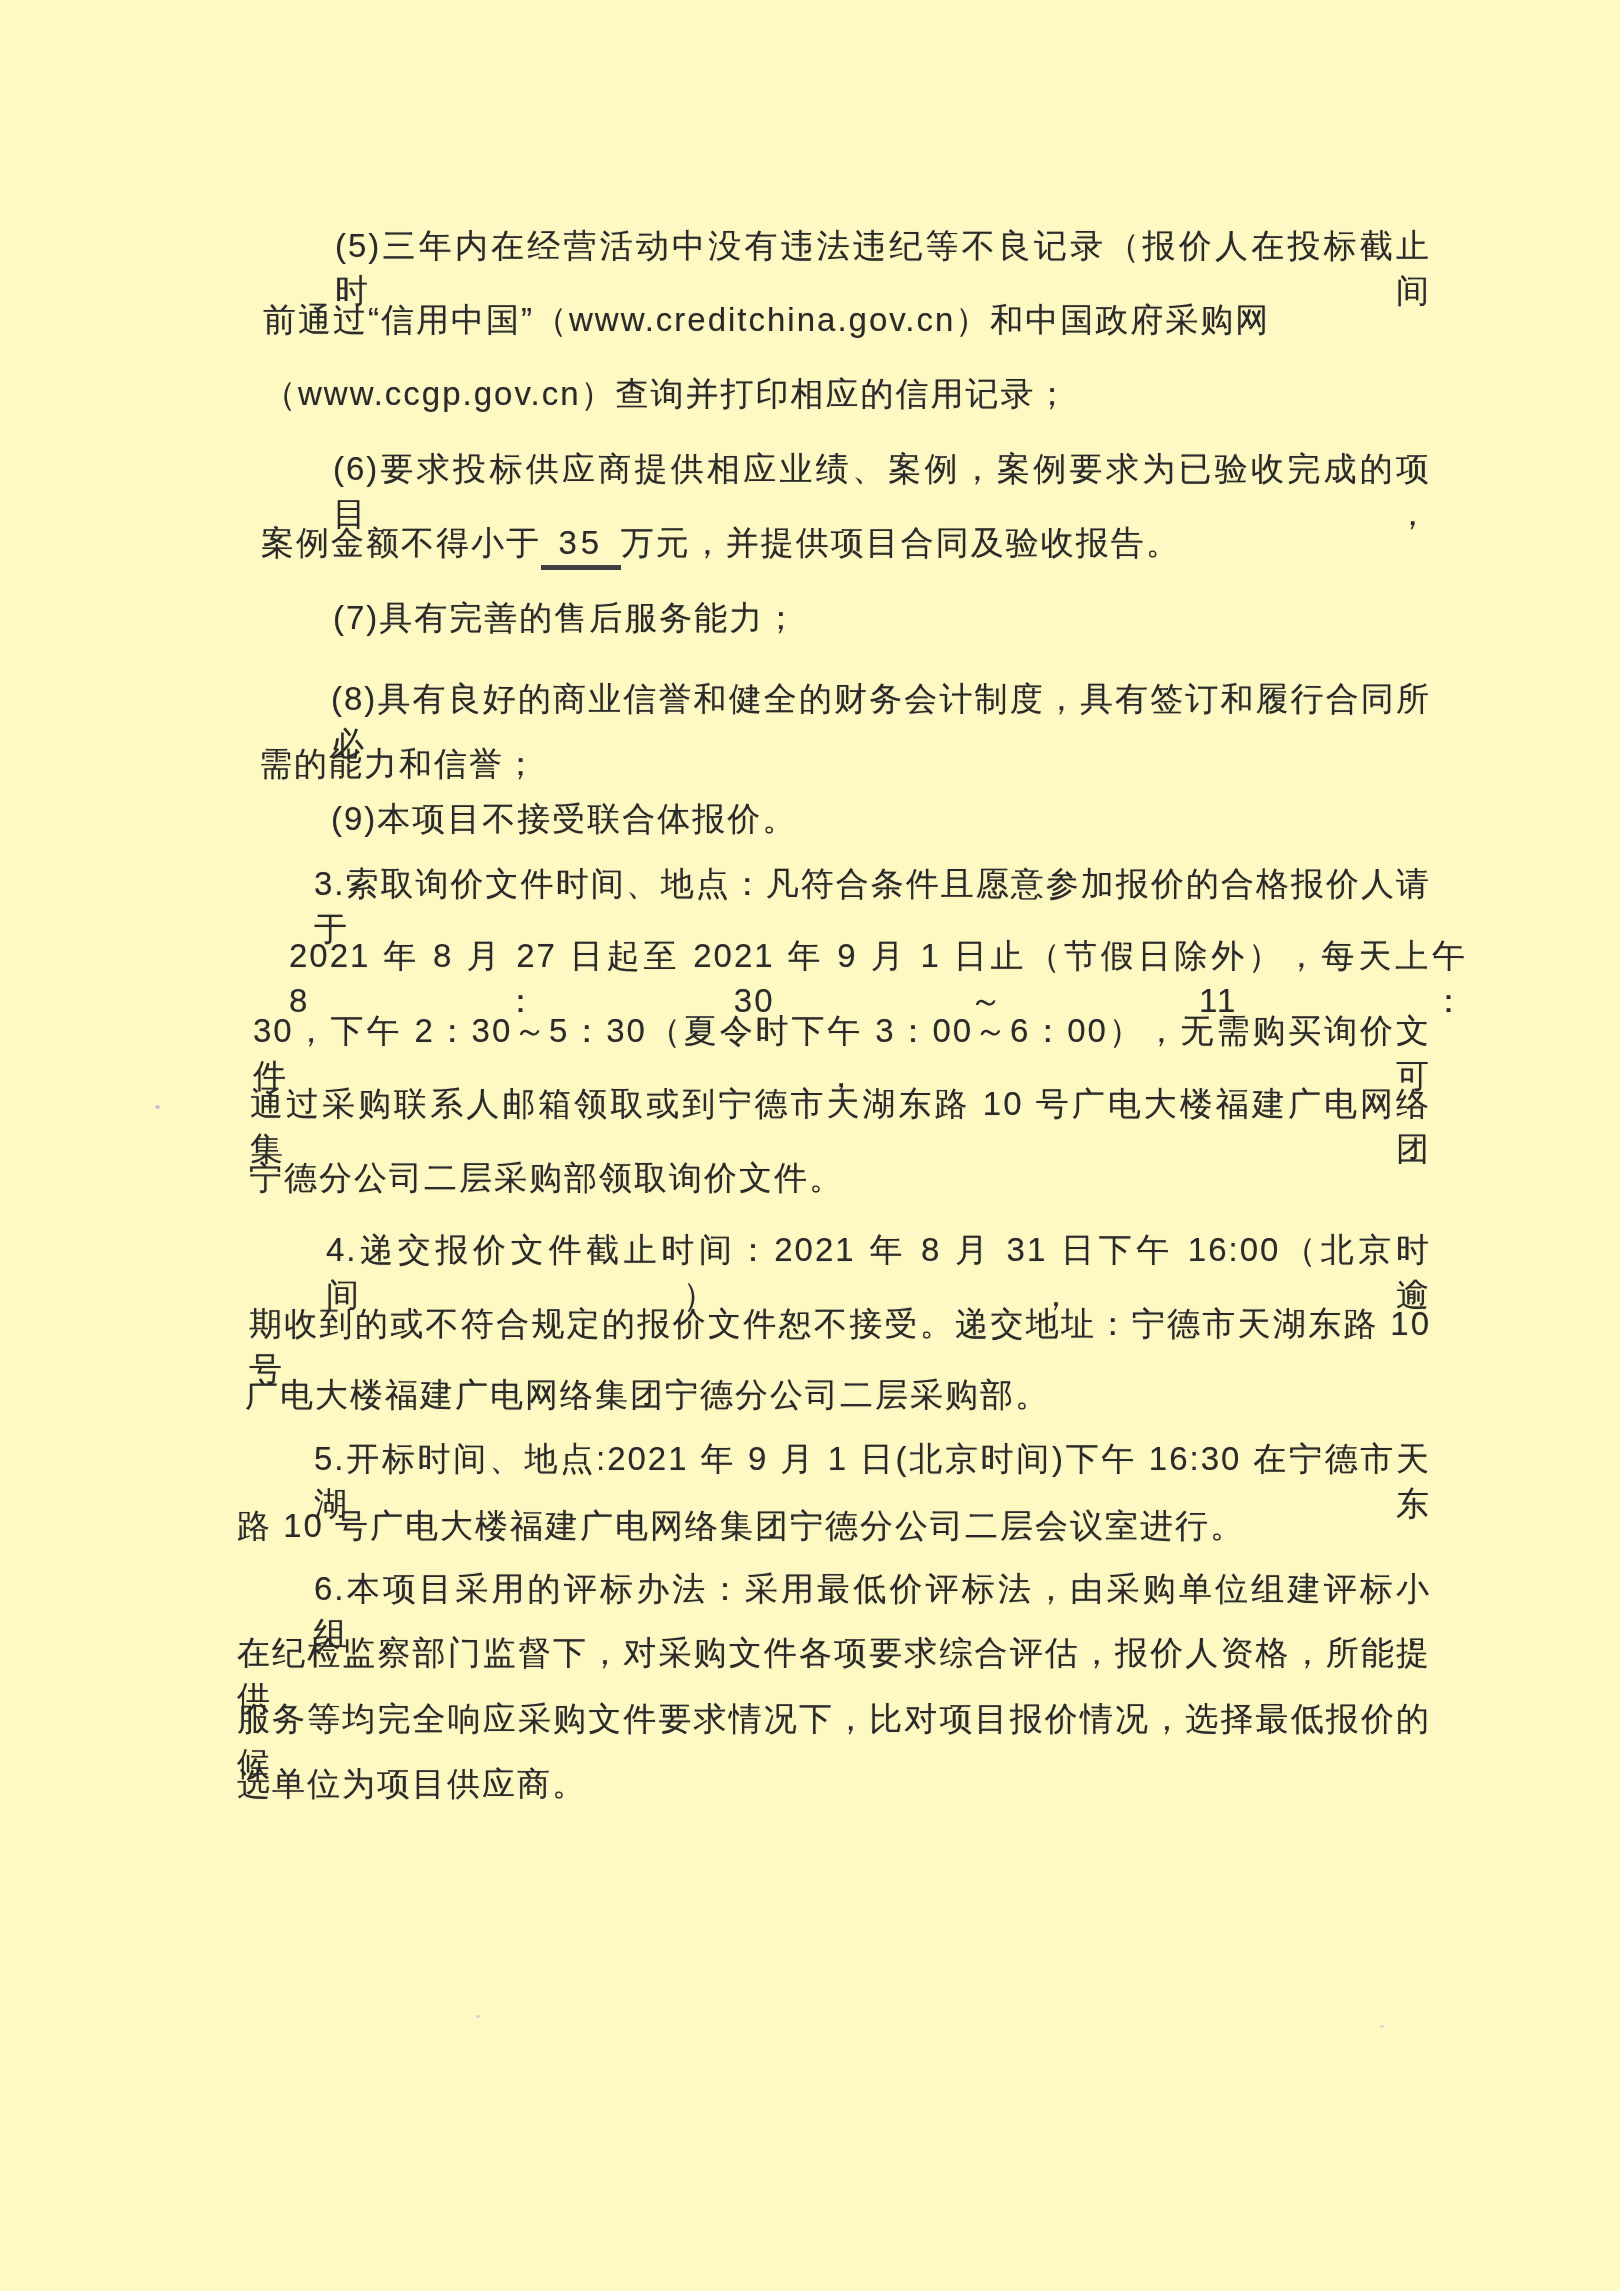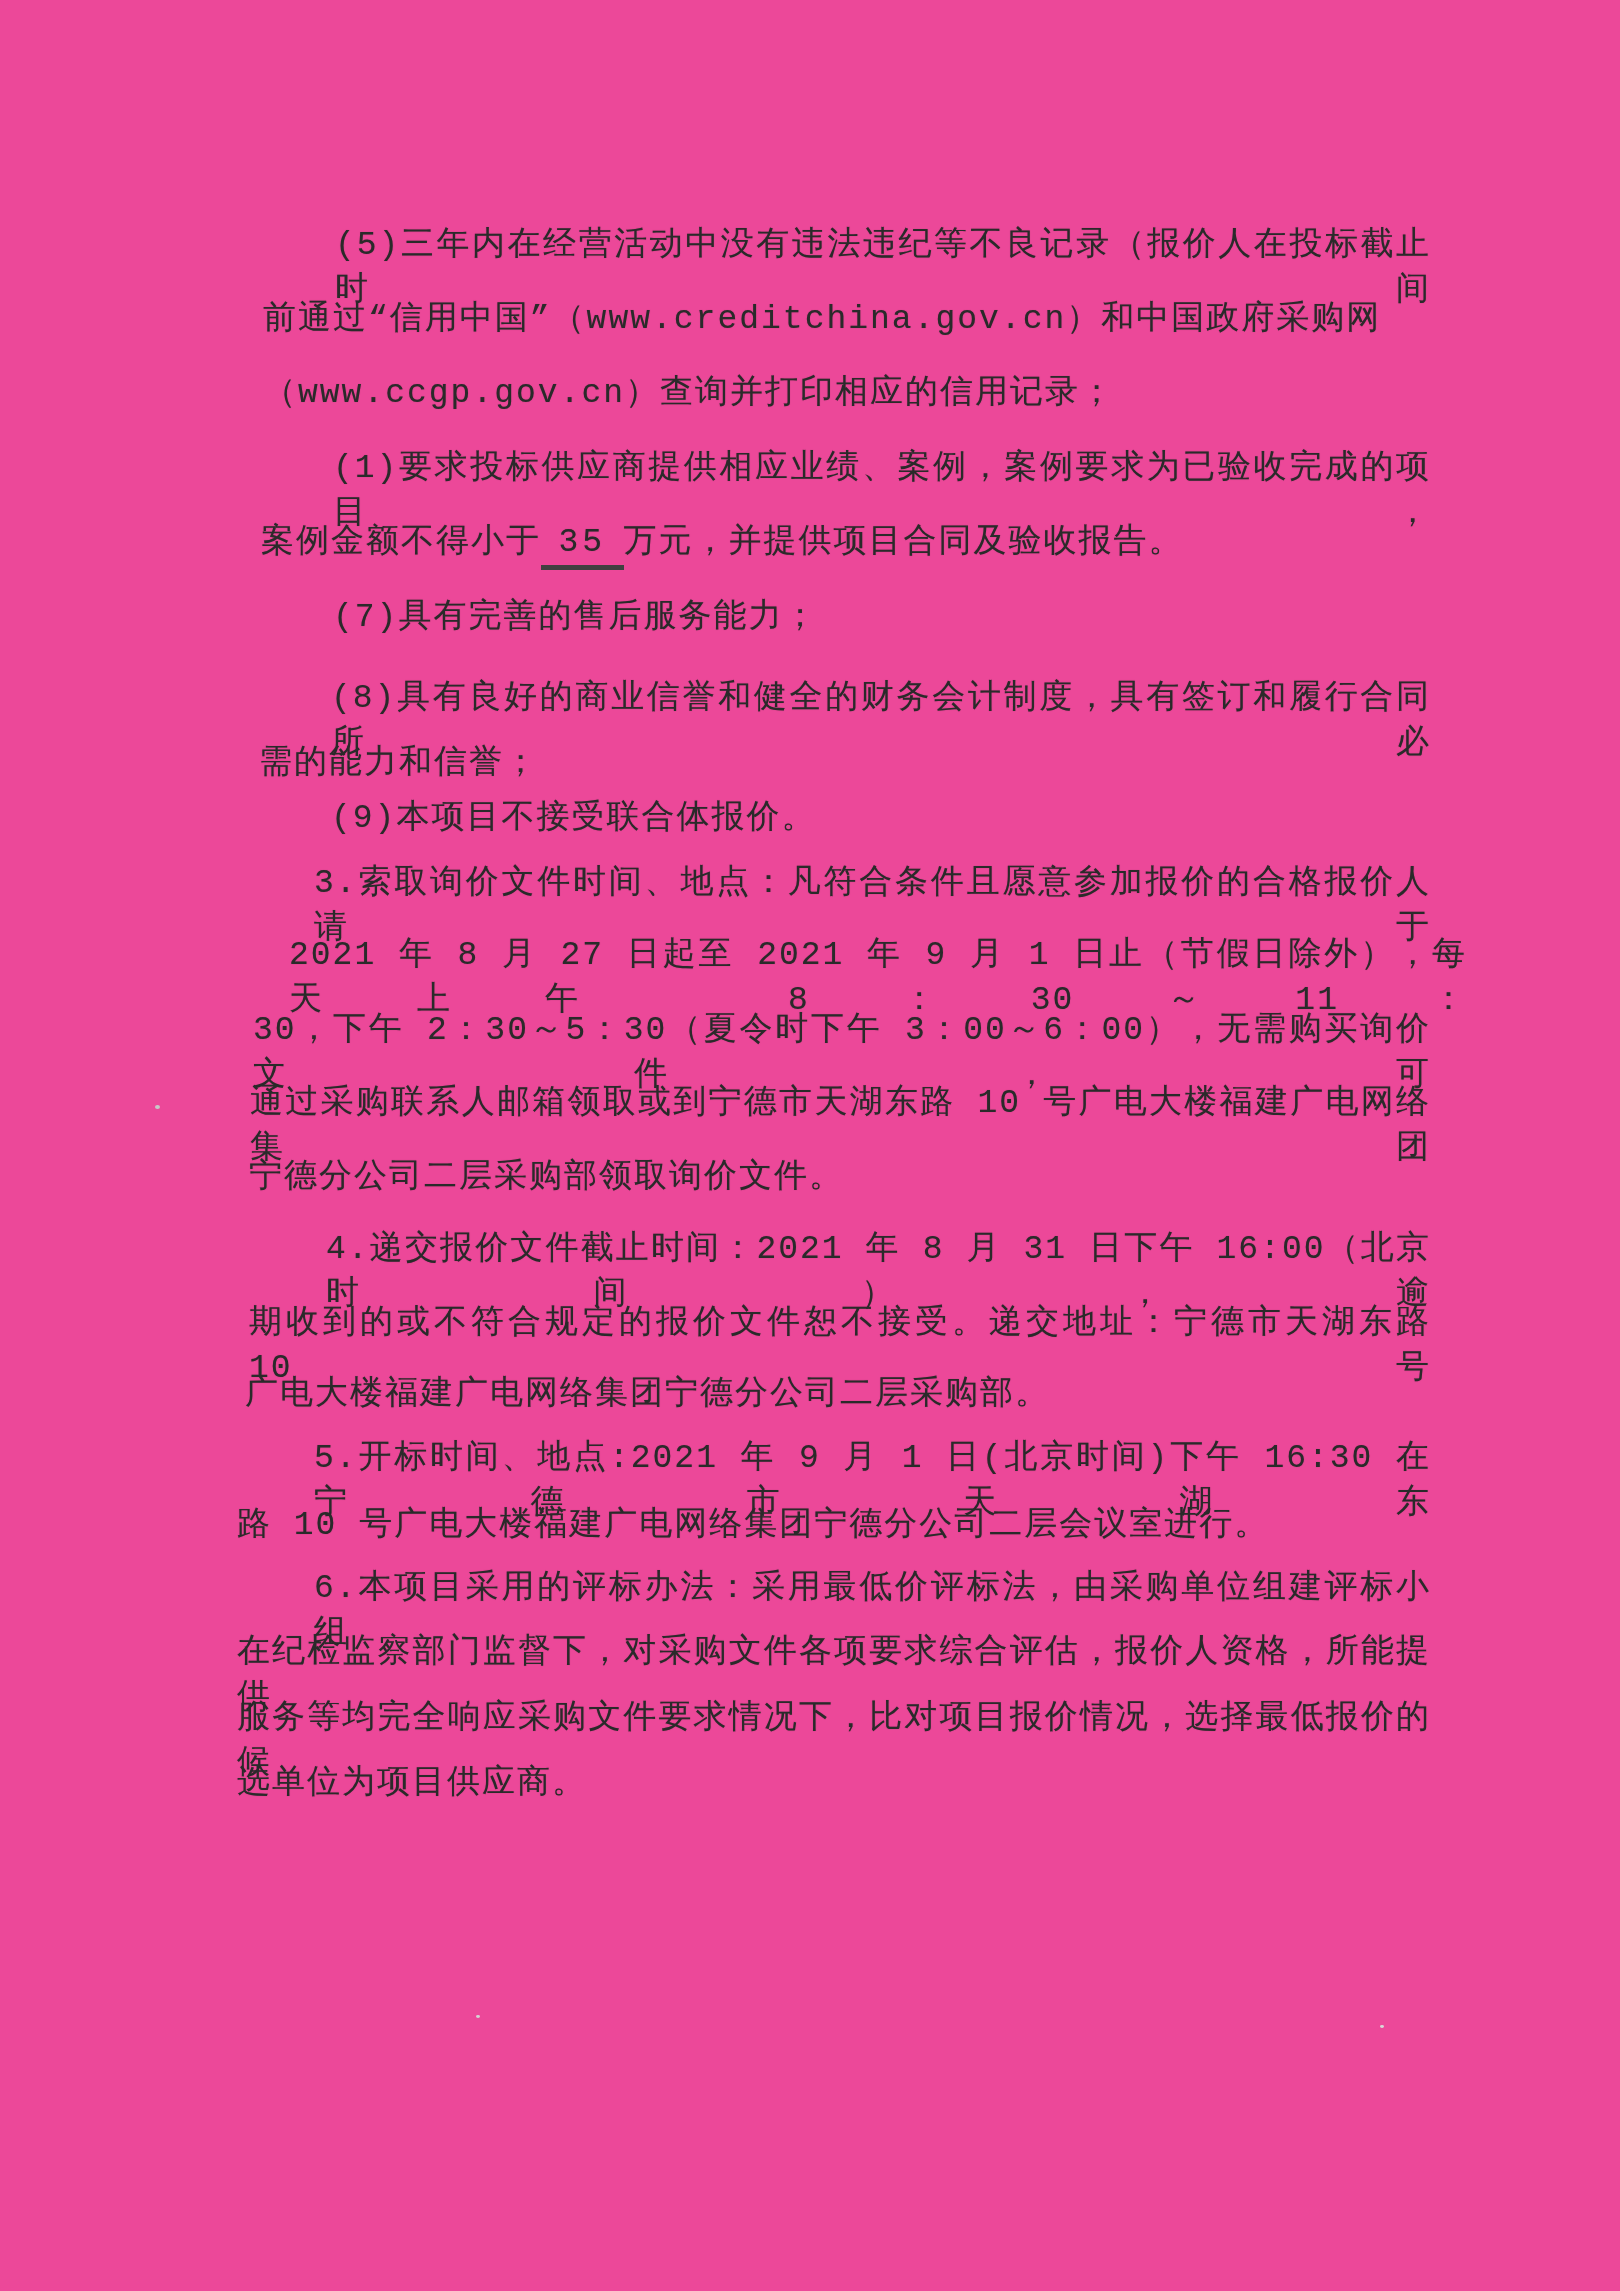--- a/index.html
+++ b/index.html
@@ -4,23 +4,23 @@
 <style>
   html, body {
     margin: 0;
     padding: 0;
     background: #ffffff;
   }
   .page {
     position: relative;
     width: 1620px;
     height: 2292px;
-    background: #ec4899;
+    background: #fef9c3;
     overflow: hidden;
-    font-family: Liberation Mono, monospace;
+    font-family: Liberation Sans, sans-serif;
     color: #2a2a2a;
   }
   .ln {
     position: absolute;
     font-size: 33px;
     line-height: 45px;
     letter-spacing: 2px;
     white-space: nowrap;
     color: #2a2a2a;
     text-shadow: 0 0 1px rgba(40,40,40,0.35);
@@ -51,21 +51,21 @@
 <body>
 
 <div class="page">
 
   <div class="ln j" style="top:223px;  left:335px; width:1096px;">(5)三年内在经营活动中没有违法违纪等不良记录（报价人在投标截止时间</div>
 
   <div class="ln" style="top:297px;  left:263px;">前通过“信用中国”（www.creditchina.gov.cn）和中国政府采购网</div>
 
   <div class="ln" style="top:371px;  left:263px;">（www.ccgp.gov.cn）查询并打印相应的信用记录；</div>
 
-  <div class="ln j" style="top:446px;  left:333px; width:1098px;">(1)要求投标供应商提供相应业绩、案例，案例要求为已验收完成的项目，</div>
+  <div class="ln j" style="top:446px;  left:333px; width:1098px;">(6)要求投标供应商提供相应业绩、案例，案例要求为已验收完成的项目，</div>
 
   <div class="ln" style="top:520px; left:261px;">
     <span>案例金额不得小于</span><span class="uline">35</span><span>万元，并提供项目合同及验收报告。</span>
   </div>
 
   <div class="ln" style="top:595px;  left:333px;">(7)具有完善的售后服务能力；</div>
 
   <div class="ln j" style="top:668px;  left:331px; width:1100px;margin-top:8px;">(8)具有良好的商业信誉和健全的财务会计制度，具有签订和履行合同所必</div>
 
   <div class="ln" style="top:741px;  left:259px;">需的能力和信誉；</div>

